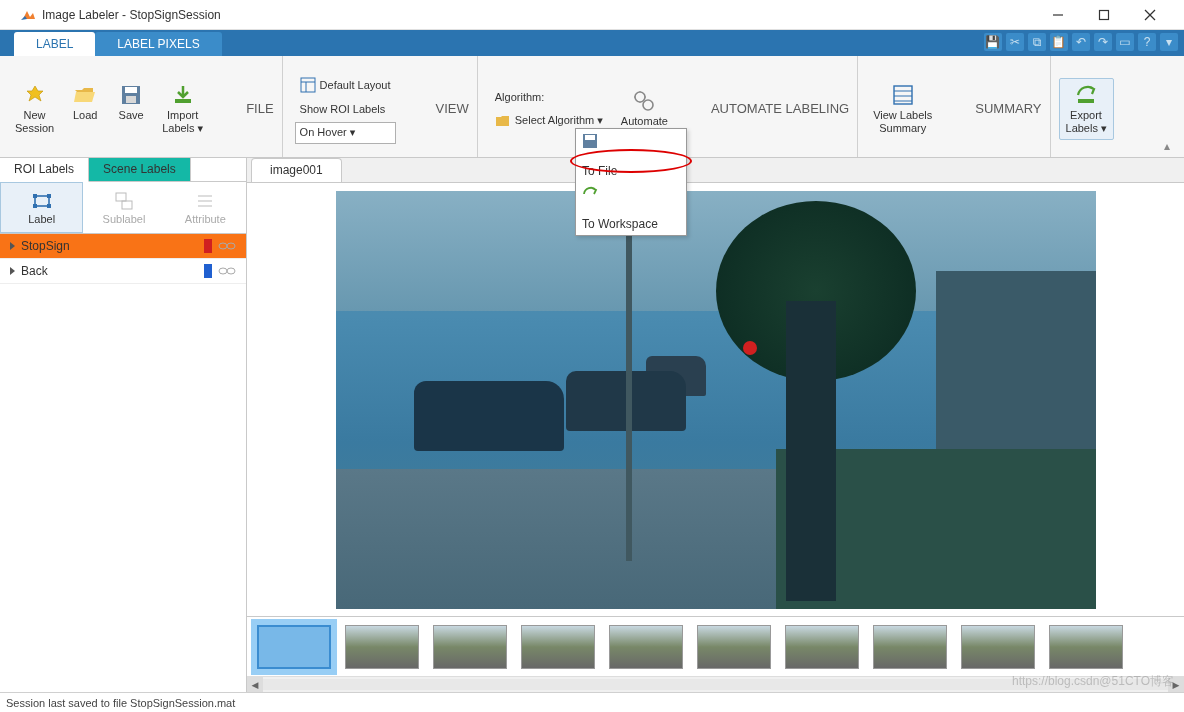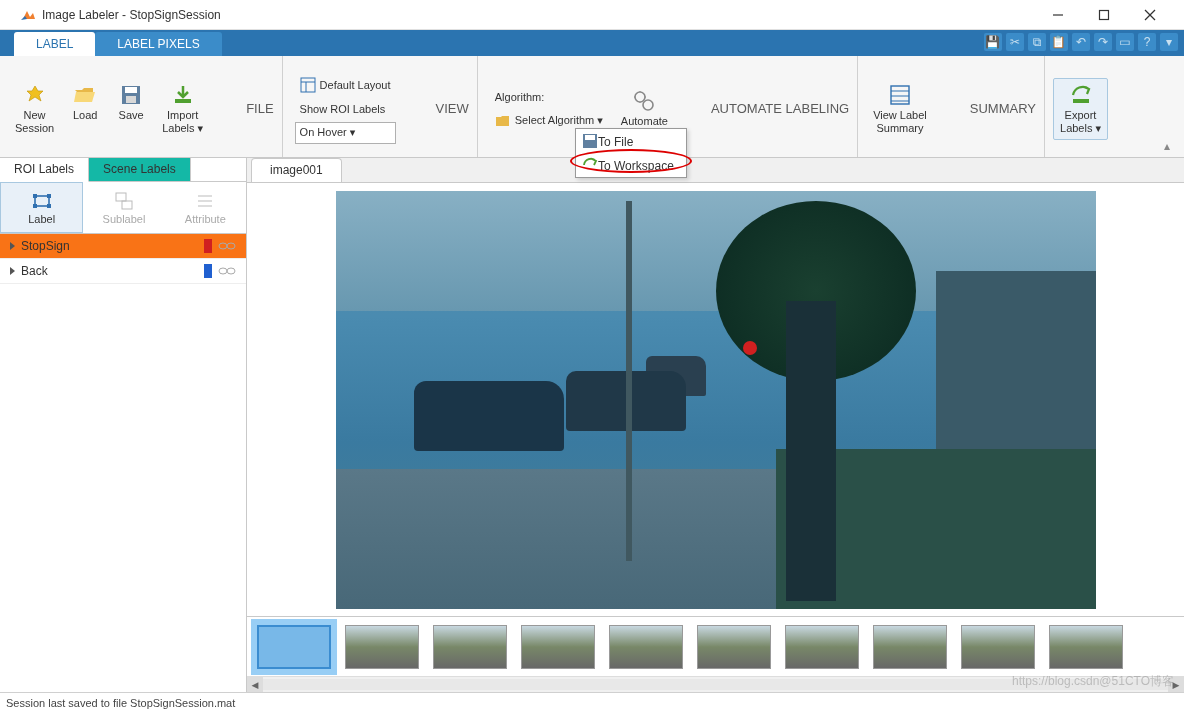--- a/index.html
+++ b/index.html
@@ -30,21 +30,21 @@
 .rbtn .ricon { width: 24px; height: 24px; margin-bottom: 2px; }
 .rbtn .rlabel { font-size: 11px; line-height: 13px; color: #333; }
 .rstack { display: flex; flex-direction: column; gap: 2px; padding: 2px 4px; justify-content: flex-start; }
 .rstack .srow { display: flex; align-items: center; gap: 4px; font-size: 11px; height: 22px; padding: 0 4px; border: 1px solid transparent; }
 .rstack .srow.combo { background: #fff; border: 1px solid #b0b0b0; padding: 0 4px; }
 .rstack .srow .sicon { width: 16px; height: 16px; }
 .collapse-btn { position: absolute; right: 4px; bottom: 2px; width: 16px; height: 16px; color: #888; }
 
 
 .export-menu { position: absolute; left: 575px; top: 128px; width: 112px; background: #fff; border: 1px solid #999; box-shadow: 2px 2px 4px rgba(0,0,0,0.15); z-index: 100; }
-.export-menu .mitem { display: flex; align-items: flex-end; gap: 0; padding: 4px 6px; font-size: 12px; }
+.export-menu .mitem { display: flex; align-items: flex-start; gap: 15px; padding: 4px 6px; font-size: 12px; flex-direction: column; }
 .export-menu .mitem .micon { width: 16px; height: 16px; }
 .export-menu .circle-annot { position: absolute; left: -6px; top: 20px; width: 122px; height: 24px; border: 2px solid #d00; border-radius: 50%; pointer-events: none; }
 
 
 .content { display: flex; height: 534px; }
 .leftpane { width: 247px; border-right: 1px solid #c9c9c9; display: flex; flex-direction: column; }
 .ltabs { height: 24px; display: flex; border-bottom: 1px solid #c9c9c9; }
 .ltab { padding: 4px 14px; font-size: 12px; border-right: 1px solid #c9c9c9; background: #14b8a6; }
 .ltab.active { background: #fff; border-bottom: 1px solid #fff; margin-bottom: -1px; }
 .ltools { height: 52px; display: flex; border-bottom: 1px solid #c9c9c9; }
@@ -223,21 +223,21 @@
 
   <div class="rgroup">
     <div class="grow">
       <div class="rbtn">
         <svg class="ricon" viewBox="0 0 24 24">
             <rect x="3" y="3" width="18" height="18" fill="none" stroke="#3070b0" stroke-width="1.4"></rect>
             <line x1="3" y1="8" x2="21" y2="8" stroke="#3070b0"></line>
             <line x1="3" y1="13" x2="21" y2="13" stroke="#3070b0"></line>
             <line x1="3" y1="18" x2="21" y2="18" stroke="#3070b0"></line>
           </svg>
-        <div class="rlabel" style="white-space:pre-line">View Label
+        <div class="rlabel" style="white-space:pre-line">View Labels
 Summary</div>
       </div>
     </div>
     <div class="gtitle">SUMMARY</div>
   </div>
 
   <div class="rgroup" style="border-right:none">
     <div class="grow">
       <div class="rbtn pressed">
         <svg class="ricon" viewBox="0 0 24 24">

